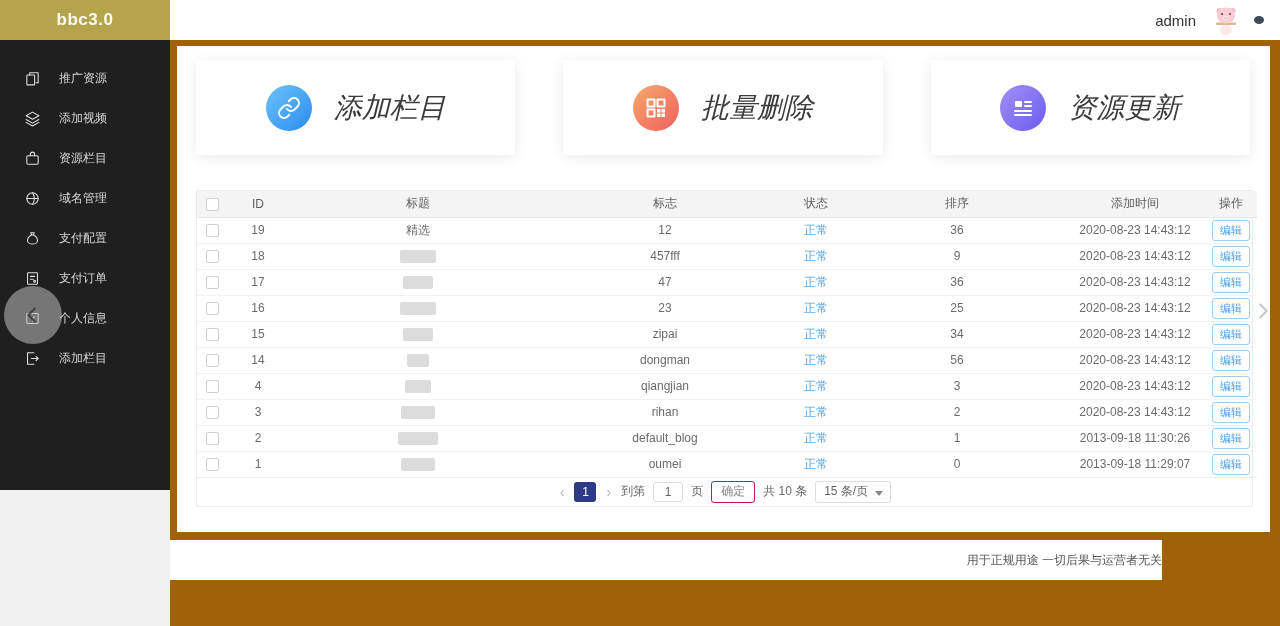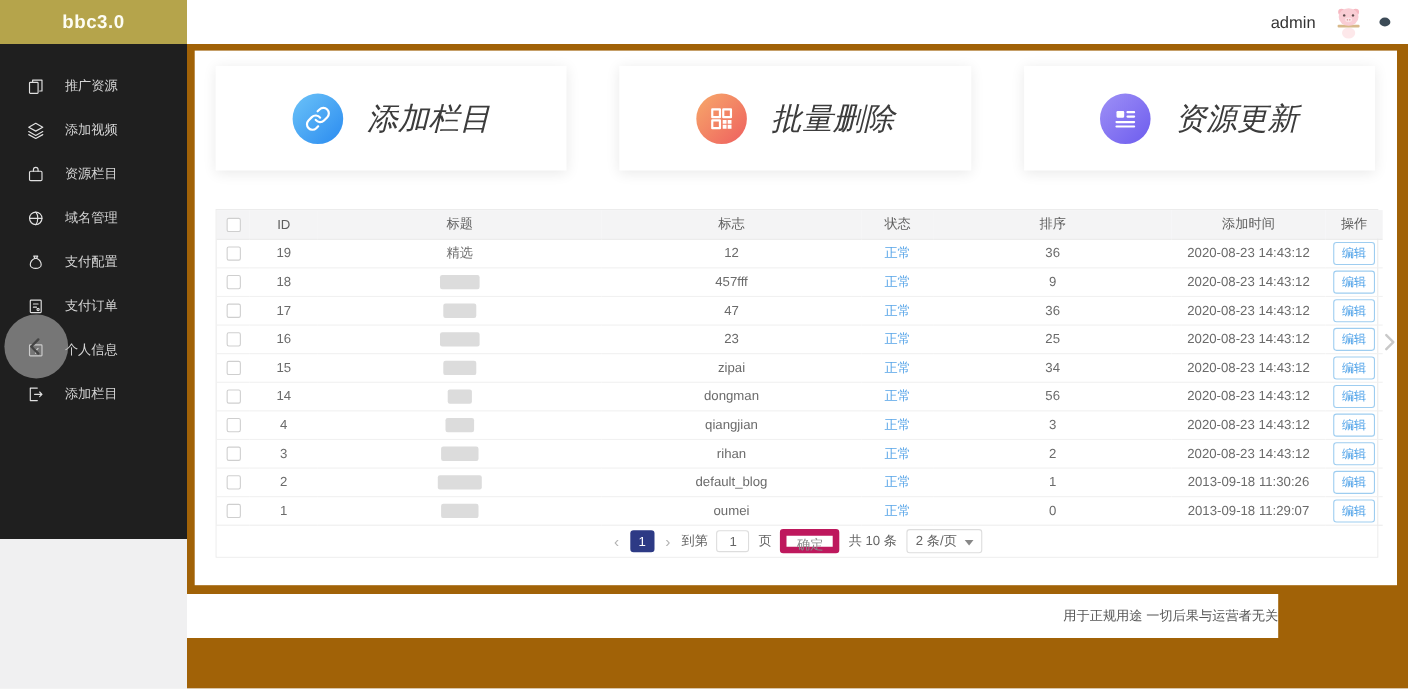--- a/index.html
+++ b/index.html
@@ -42,21 +42,21 @@
   .checkbox { display:inline-block; width:13px; height:13px; border:1px solid #cfcfcf; border-radius:2px; background:#fff; vertical-align:middle; cursor:pointer; }
   td.status { color:#58a5e8; }
   .redact { display:inline-block; height:13px; background:#dcdcdc; border-radius:2px; vertical-align:middle; }
   .edit-btn { font-size:11px; color:#4ba0e8; background:#fff; border:1px solid #9ecdf0; border-radius:3px; padding:2px 7px; cursor:pointer; font-family:inherit; }
 
   
   .pager { height:28px; display:flex; align-items:center; justify-content:center; gap:8px; font-size:12px; color:#666; background:#fff; }
   .pg-arrow { color:#b4b4b4; font-size:14px; padding:0 2px; cursor:pointer; }
   .pg-page { width:22px; height:20px; background:#2d3a85; color:#fff; border-radius:3px; display:flex; align-items:center; justify-content:center; cursor:pointer; }
   .pg-input { width:30px; height:20px; border:1px solid #ddd; border-radius:3px; text-align:center; font-size:12px; color:#666; font-family:inherit; }
-  .pg-confirm { height:22px; padding:0 9px; border:6px solid #be185d; border-radius:3px; background:#fff; color:#888; font-size:12px; cursor:pointer; font-family:inherit; }
+  .pg-confirm { height:22px; padding:0 9px; border:1px solid #be185d; border-radius:3px; background:#fff; color:#888; font-size:12px; cursor:pointer; font-family:inherit; }
   .pg-select { position:relative; border:1px solid #ddd; border-radius:3px; height:22px; display:flex; align-items:center; padding:0 22px 0 8px; cursor:pointer; color:#666; }
   .pg-caret { position:absolute; right:7px; top:9px; width:0; height:0; border-left:4px solid transparent; border-right:4px solid transparent; border-top:5px solid #888; }
 
   
   .footer { position:absolute; left:0; top:540px; width:992px; height:40px; background:#fff; display:flex; align-items:center; justify-content:flex-end; font-size:12px; color:#565656; }
 
   
   .back-overlay { position:absolute; left:4px; top:286px; width:58px; height:58px; border-radius:50%; background:rgba(190,190,190,.55); display:flex; align-items:center; justify-content:center; z-index:9; cursor:pointer; }
   .back-overlay svg, .next-arrow svg { width:22px; height:22px; }
   .next-arrow { position:absolute; right:6px; top:300px; z-index:9; cursor:pointer; color:#c9c9c9; }
@@ -315,21 +315,21 @@
         <div class="pager">
           <span class="pg-arrow">‹</span>
           <span class="pg-page">1</span>
           <span class="pg-arrow">›</span>
           <span>到第</span>
           <input class="pg-input" value="1" style="">
           <span>页</span>
           <button class="pg-confirm">确定</button>
           <span>共 10 条</span>
           <span class="pg-select">
-            <span>2 条/页</span>
+            <span>15 条/页</span>
             <span class="pg-caret"></span>
           </span>
         </div>
       </div>
     </section>
 
     <div class="footer">
       <span>用于正规用途 一切后果与运营者无关</span>
     </div>
   </div>

